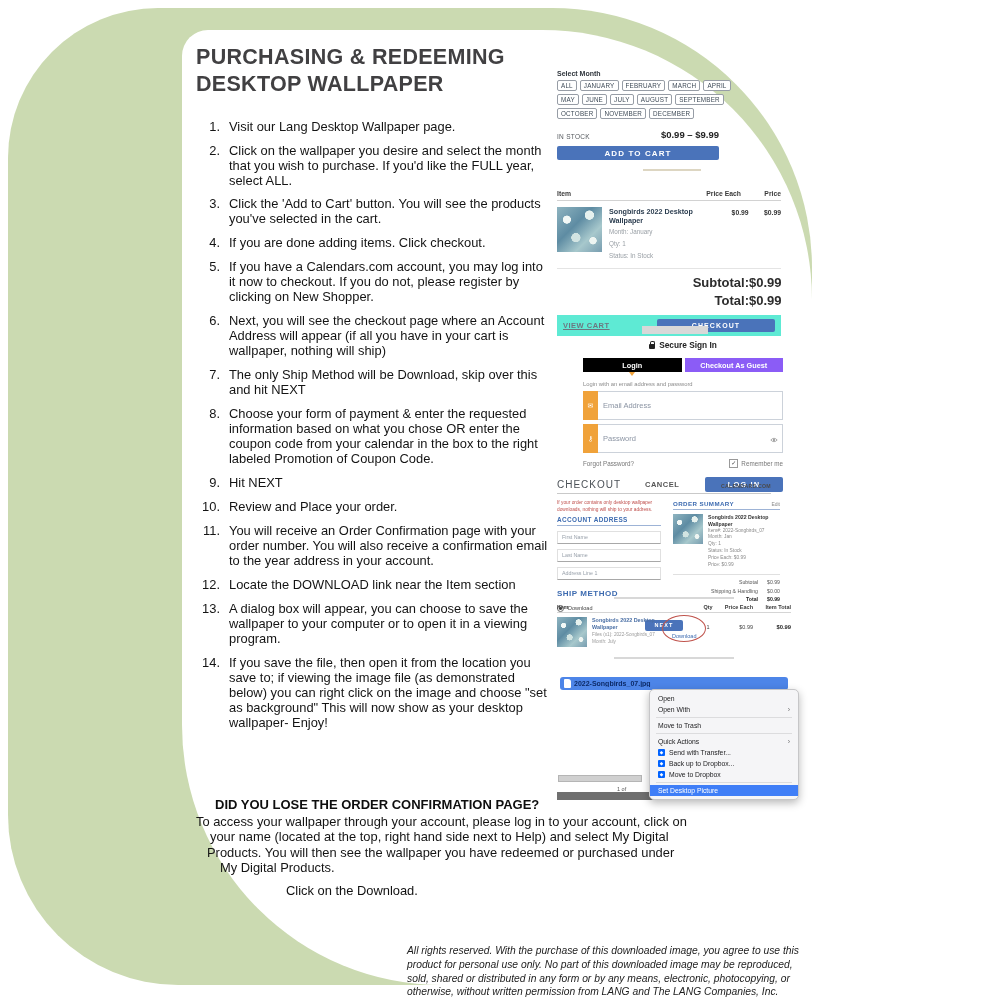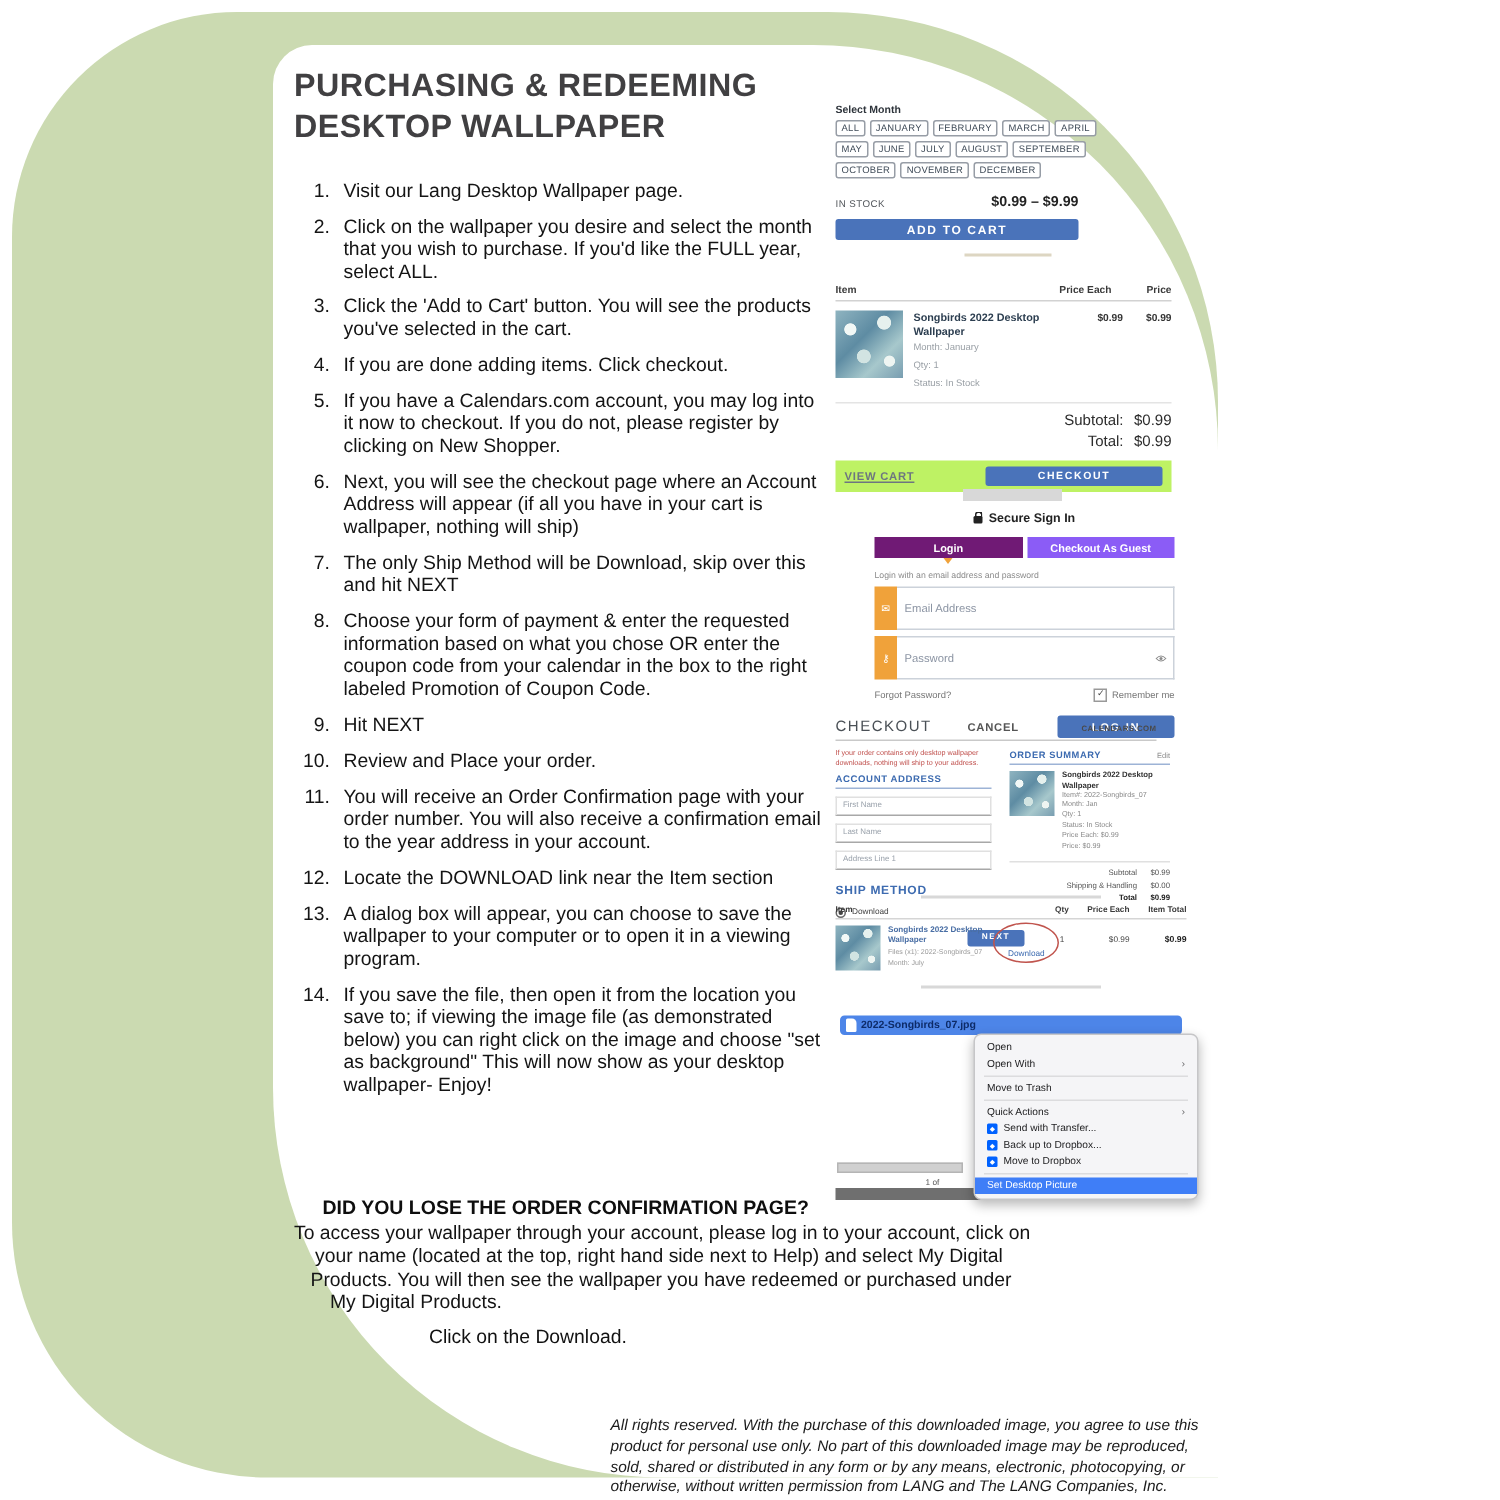--- a/index.html
+++ b/index.html
@@ -63,40 +63,40 @@
   .cart-head .h-each{width:44px;text-align:right;}
   .cart-head .h-price{width:40px;text-align:right;}
   .cart-row{display:flex;padding:6px 0 8px;border-bottom:1px solid #e4e4e4;}
   .cart-row .thumb{width:45px;height:45px;flex:none;margin-right:7px;}
   .cart-info{flex:1;}
   .cart-name{font-size:7.2px;font-weight:700;color:#2c3e50;line-height:1.25;width:104px;}
   .cart-detail{font-size:6.3px;color:#9aa0a6;line-height:1.55;margin-top:2px;}
   .c-each{width:44px;text-align:right;font-size:6.8px;font-weight:700;color:#333;padding-top:2px;}
   .c-price{width:40px;text-align:right;font-size:6.8px;font-weight:700;color:#333;padding-top:2px;}
   .cart-totals{display:flex;flex-direction:column;align-items:flex-end;padding:6px 0 7px;gap:3px;}
-  .t-row{display:flex;font-size:10px;font-weight:400;color:#2c2c2c;}
+  .t-row{display:flex;font-size:13px;font-weight:700;color:#2c2c2c;}
   .t-row .t-val{width:32px;text-align:right;}
-  .cart-band{background:#bef264;display:flex;align-items:center;padding:4px 6px;justify-content:space-between;}
+  .cart-band{background:#5eead4;display:flex;align-items:center;padding:4px 6px;justify-content:space-between;}
   .view-cart{font-size:7.5px;font-weight:700;color:#6d7680;text-decoration:underline;letter-spacing:.5px;}
   .checkout-btn{margin-left:auto;width:118px;height:13px;font-size:7px;}
 
   
   .crop-bar{position:absolute;top:326px;left:85px;width:66px;height:8px;background:#d8d8d8;}
 
   
   .signin{position:absolute;top:340px;left:26px;width:200px;}
   .si-head{display:flex;justify-content:center;align-items:center;gap:4px;
     font-size:8.3px;font-weight:700;color:#222;}
   .lock-icon{position:relative;width:6px;height:5px;background:#222;border-radius:1px;margin-top:2px;}
   .lock-icon::before{content:"";position:absolute;top:-3px;left:1px;width:3px;height:3px;
     border:1px solid #222;border-bottom:none;border-radius:2px 2px 0 0;}
   .si-tabs{display:flex;gap:3px;margin-top:8px;height:14px;}
   .tab{flex:1;display:flex;align-items:center;justify-content:center;
     font-size:7.3px;font-weight:700;color:#fff;cursor:pointer;}
-  .tab-login{background:#701a75;position:relative;text-align:right;}
+  .tab-login{background:#000000;position:relative;text-align:right;}
   .tab-login::after{content:"";position:absolute;left:50%;bottom:-4px;margin-left:-3px;
     border-left:3px solid transparent;border-right:3px solid transparent;border-top:4px solid #f0a23a;}
   .tab-guest{background:#8b5cf6;}
   .si-note{margin-top:9px;font-size:5.8px;color:#8b8b8b;}
   .field{display:flex;margin-top:4px;height:29px;position:relative;}
   .ficon{flex:none;width:15px;background:#f0a23a;color:#fff;display:flex;align-items:center;
     justify-content:center;font-size:7px;}
   .field input{flex:1;border:1px solid #ccd2da;border-left:none;font-size:7.5px;
     padding:0 5px;color:#5c6673;font-family:inherit;outline:none;min-width:0;}
   .field input::placeholder{color:#8b94a3;}

